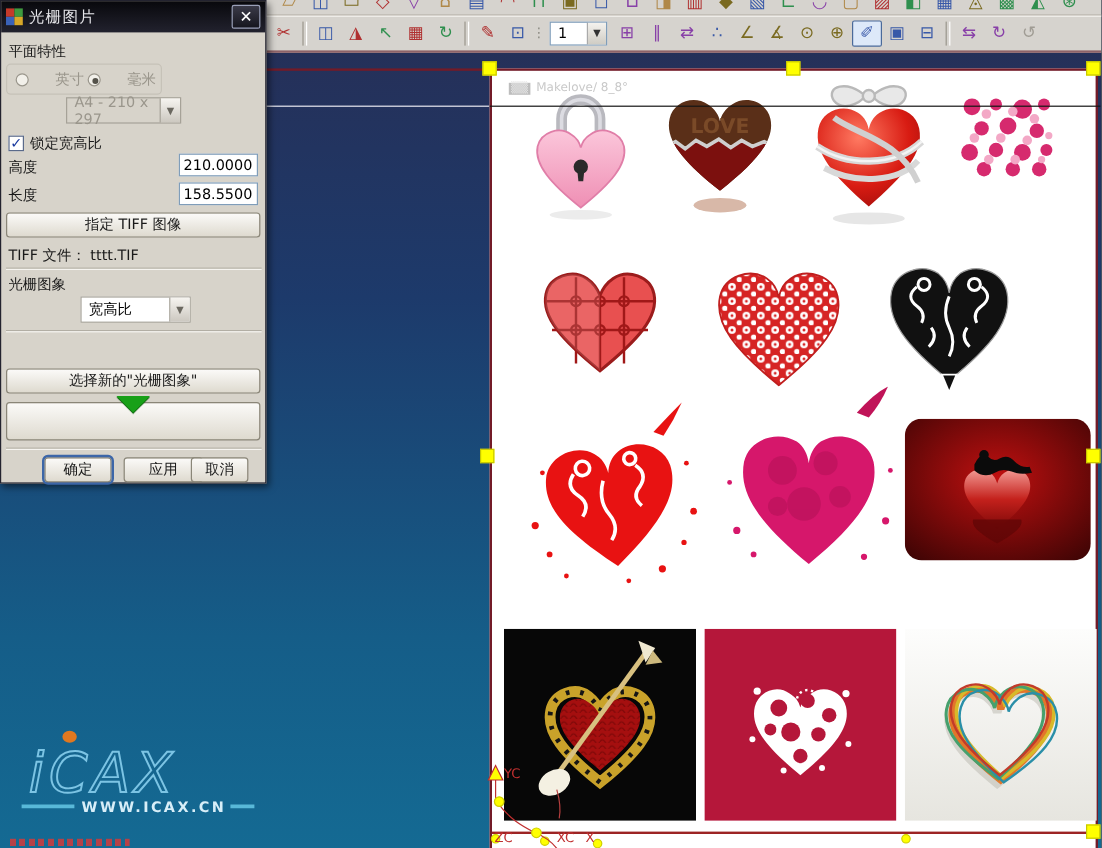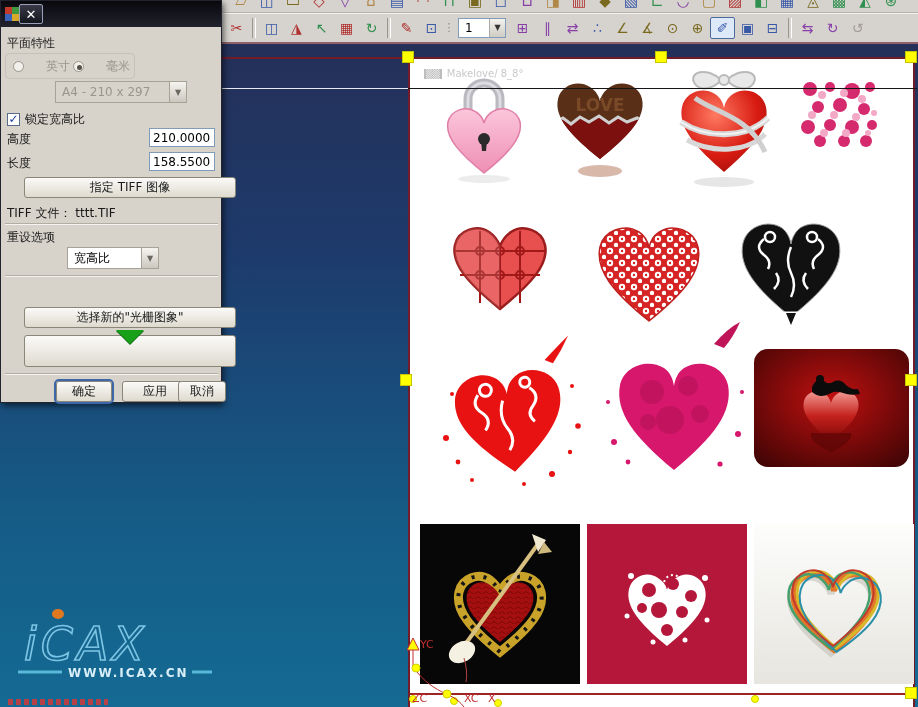--- a/index.html
+++ b/index.html
@@ -52,21 +52,21 @@
   .combo .cval{flex:1;padding-left:6px;color:#9a968c;}
   .combo .cbtn{width:17px;height:20px;background:linear-gradient(#f6f4f0,#ccc8c0);border-left:1px solid #a6a298;
                color:#6a675f;font-size:8px;display:flex;align-items:center;justify-content:center;}
   .combo.live{background:#fff;}
   .combo.live .cval{color:#000;}
   .chk-row{position:absolute;left:6px;display:flex;align-items:center;gap:5px;}
   .chk{width:13px;height:13px;border:1px solid #5a6a8a;background:#fff;color:#1a3aa0;font-size:12px;
        line-height:11px;text-align:center;font-weight:bold;}
   .tin{position:absolute;height:19px;border:1px solid #7f9db9;background:#fff;font-size:12px;padding:0 3px;color:#000;}
   .xpbtn{position:absolute;height:21px;background:linear-gradient(180deg,#fbfaf8,#dedacf);
-         border:1px solid #8a8678;border-radius:3px;font-size:12px;color:#1a1a1a;cursor:pointer;margin-left:19px;}
+         border:1px solid #8a8678;border-radius:3px;font-size:12px;color:#1a1a1a;cursor:pointer;}
   .xpbtn.disabled{color:#a09c92;}
   .xpbtn.focused{outline:2px solid #3c66a8;outline-offset:0px;}
   .hr{position:absolute;left:4px;width:213px;height:2px;border-top:1px solid #b2aea4;border-bottom:1px solid #f6f4f0;}
   .green-tri{width:0;height:0;border-left:14px solid transparent;border-right:14px solid transparent;
              border-top:14px solid #18a018;filter:drop-shadow(0 1px 0 #0c600c);margin:auto;}
 
   
   .page{position:absolute;left:408px;top:57px;width:507px;height:650px;background:#fff;
         border-left:2px solid #731b28;border-right:2px solid #731b28;border-top:2px solid #731b28;}
   .tile{position:absolute;}
@@ -463,56 +463,57 @@
   <div class="red-smudge"></div>
 
   <div class="dialog">
     <div class="dlg-title">
       <span class="app-icon">
           <i></i>
           <i></i>
           <i></i>
           <i></i>
         </span>
+      <span class="txt">光栅图片</span>
       <span class="close-btn">✕</span>
     </div>
     <div class="dlg-body">
       <span class="lbl" style="top:8px">平面特性</span>
 
       <div class="etch" style="left:4px;top:26px;width:130px;height:26px"></div>
       <div class="radio" style="position:absolute;left:12px;top:31px">
         <span class="rb"></span>
         <span>英寸</span>
       </div>
       <div class="radio" style="position:absolute;left:72px;top:31px">
         <span class="rb on"></span>
         <span>毫米</span>
       </div>
 
-      <div class="combo" style="left:54px;top:54px;width:132px">
+      <div class="combo" style="left:54px;top:54px;width:96px">
         <span class="cval">A4 - 210 x 297</span>
         <span class="cbtn">▼</span>
       </div>
 
       <div class="chk-row" style="top:84px">
         <span class="chk">✓</span>
         <span>锁定宽高比</span>
       </div>
 
       <span class="lbl" style="top:104px">高度</span>
       <input class="tin" style="left: 148px; top: 101px; width: 66px;" value="210.0000">
       <span class="lbl" style="top:128px">长度</span>
       <input class="tin" style="left: 148px; top: 125px; width: 66px;" value="158.5500">
 
       <button class="xpbtn" style="left:4px;top:150px;width:212px">指定 TIFF 图像</button>
 
       <span class="lbl" style="top:178px">TIFF 文件： tttt.TIF</span>
 
       <div class="hr" style="top:196px"></div>
-      <span class="lbl" style="top:202px">重设选项</span>
+      <span class="lbl" style="top:202px">光栅图象</span>
 
       <div class="combo live" style="left:66px;top:220px;width:92px">
         <span class="cval" style="color:#000">宽高比</span>
         <span class="cbtn">▼</span>
       </div>
 
       <div class="hr" style="top:248px"></div>
       <button class="xpbtn" style="left:4px;top:280px;width:212px">选择新的"光栅图象"</button>
 
       <button class="xpbtn" style="left:4px;top:308px;width:212px;height:32px">

